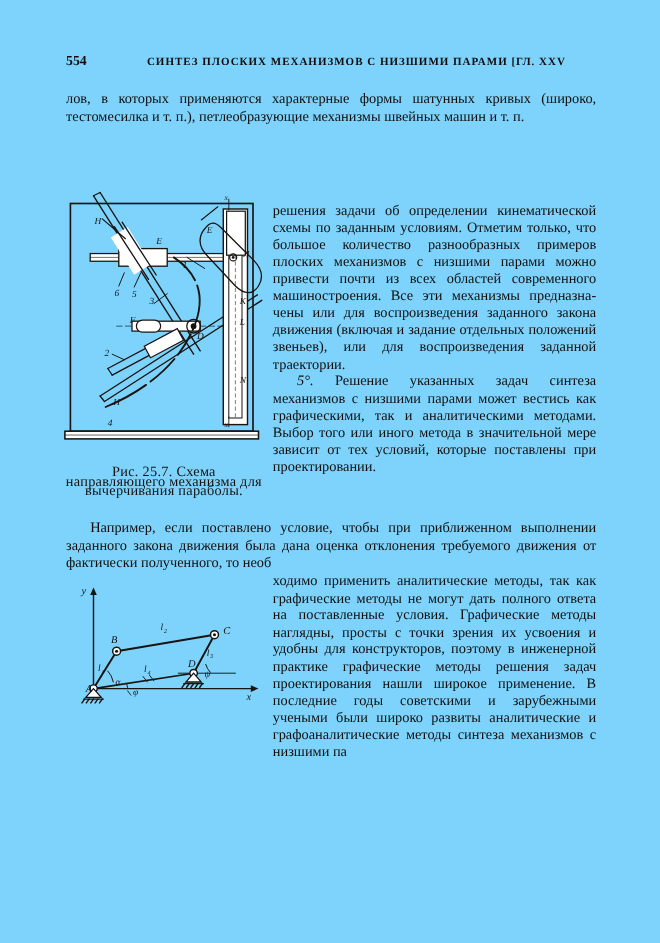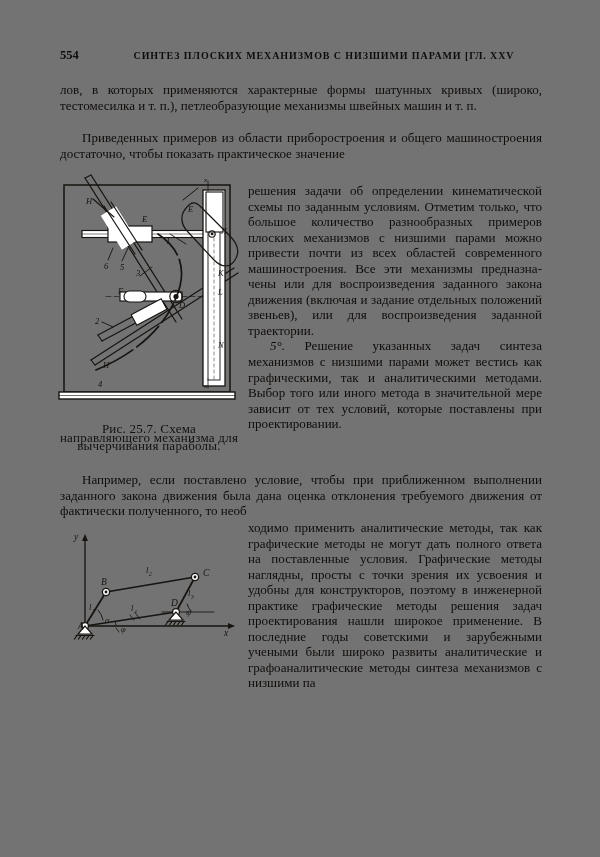--- a/index.html
+++ b/index.html
@@ -12,21 +12,21 @@
     width: 600px;
     height: 857px;
     overflow: hidden;
     font-family: "Liberation Serif", "DejaVu Serif", serif;
     color: #100d0b;
     position: relative;
   }
   #page {
     position: absolute;
     inset: 0;
-    background: #737373;
+    background: #7dd3fc;
   }
   
   .running-head {
     position: absolute;
     left: 60px;
     top: 48px;
     width: 482px;
     display: flex;
     align-items: baseline;
     height: 18px;
@@ -96,23 +96,20 @@
 
   <div class="running-head">
     <span class="folio">554</span>
     <span class="head-title">СИНТЕЗ ПЛОСКИХ МЕХАНИЗМОВ С НИЗШИМИ ПАРАМИ [ГЛ.  XXV</span>
   </div>
 
   <div class="col full-1">
     <p>лов, в которых применяются характерные формы шатунных кри­вых (широко, тестомесилка и т. п.), петлеобразующие механизмы швейных машин и т. п.</p>
   </div>
 
-  <div class="col full-2">
-    <p class="indent">Приведенных примеров из области приборостроения и общего машиностроения достаточно, чтобы показать практическое значение</p>
-  </div>
 
   <div class="figure" id="fig-25-7">
     <svg width="182" height="250" viewBox="0 0 182 250">
       <g fill="none" stroke="#171411" stroke-width="1.15" stroke-linecap="round">
 
         <rect x="6" y="13" width="166" height="207" stroke-width="1.5"></rect>
 
         <rect x="1" y="220" width="176" height="7" fill="#ffffff" stroke-width="1.4"></rect>
         <line x1="1" y1="223.5" x2="177" y2="223.5" stroke-width="0.6"></line>
 

